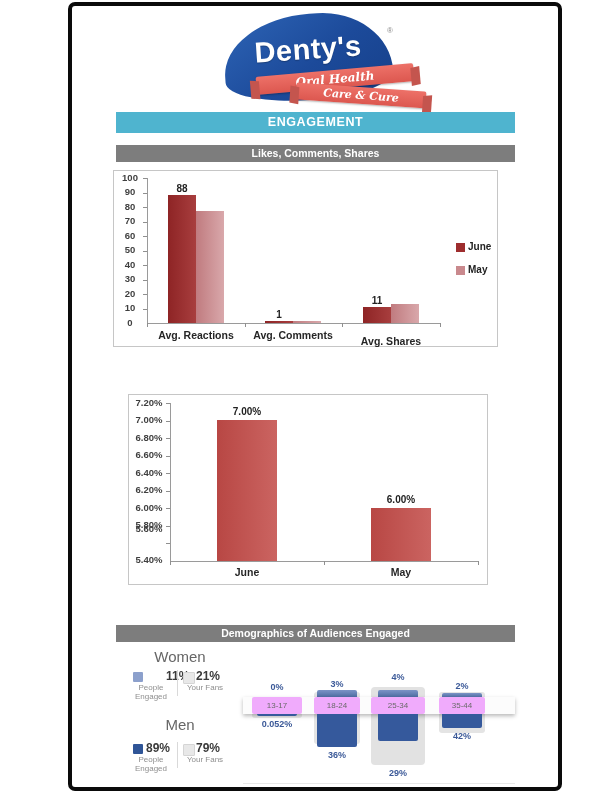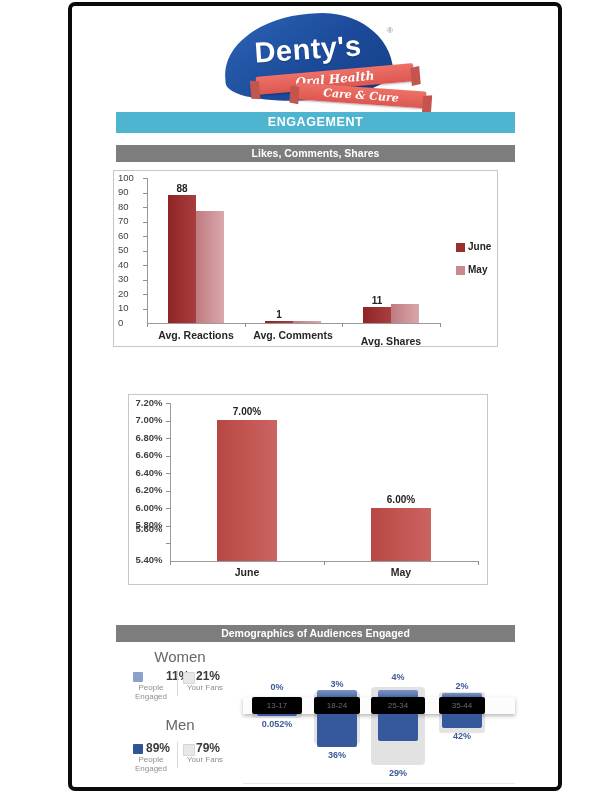--- a/index.html
+++ b/index.html
@@ -24,21 +24,21 @@
           background:#c4554e;z-index:-1;}
   .ribbon:before{left:-6px;transform:skewY(8deg);}
   .ribbon:after{right:-6px;transform:skewY(-8deg);}
   
   .banner-teal{position:absolute;left:116px;top:112px;width:399px;height:21px;background:#4fb4cf;
         color:#fff;font-size:12.5px;font-weight:bold;letter-spacing:.6px;text-align:center;line-height:21px;}
   .banner-gray{position:absolute;left:116px;width:399px;height:17px;background:#7d7d7d;
         color:#fff;font-size:10.5px;font-weight:bold;text-align:center;line-height:17px;}
   
   .chartbox{position:absolute;border:1px solid #c6c6c6;background:#fff;}
-  .yt{position:absolute;font-size:9.5px;font-weight:normal;color:#3f3f3f;text-align:left;width:24px;}
+  .yt{position:absolute;font-size:9.5px;font-weight:bold;color:#3f3f3f;text-align:center;width:24px;}
   .yt2{position:absolute;font-size:9.5px;font-weight:bold;color:#3f3f3f;text-align:center;width:34px;}
   .tick{position:absolute;background:#8f8f8f;}
   .axis{position:absolute;background:#9a9a9a;}
   .bar-june{position:absolute;background:linear-gradient(to right,#8e2425,#a83e3e);}
   .bar-may{position:absolute;background:linear-gradient(to right,#c07b7f,#d9a8ab);}
   .bar-rate{position:absolute;background:linear-gradient(to right,#b84744,#cb6461);}
   .dlabel{position:absolute;font-size:10px;font-weight:bold;color:#222;text-align:center;}
   .xlabel{position:absolute;font-size:10.5px;font-weight:bold;color:#262626;text-align:center;}
   .legend-sq{position:absolute;width:9px;height:9px;}
   .legend-t{position:absolute;font-size:10px;font-weight:bold;color:#222;}
@@ -48,21 +48,21 @@
   .stat-pct{position:absolute;font-size:12px;font-weight:bold;color:#3a3a3a;}
   .stat-sub{position:absolute;font-size:8px;color:#8f8f8f;text-align:center;}
   .vdiv{position:absolute;width:1px;background:#d9d9d9;}
   .graybox{position:absolute;background:#e4e4e4;border-radius:3px;}
   .topbar{position:absolute;background:linear-gradient(to bottom,#7b93c6,#49699f);
           border-radius:2px 2px 0 0;}
   .botbar{position:absolute;background:#35599c;border-radius:0 0 2px 2px;}
   .strip{position:absolute;left:243px;top:697px;width:272px;height:17px;background:#fcfcfc;
          box-shadow:0 2px 4px rgba(0,0,0,.28);}
   .agepill{position:absolute;top:697px;height:17px;line-height:17px;text-align:center;
-           font-size:8px;color:#6a6a6a;background:#000000;border-radius:2px;}
+           font-size:8px;color:#6a6a6a;background:#f0abfc;border-radius:2px;}
   .bluelab{position:absolute;font-size:9px;font-weight:bold;color:#3b5998;text-align:center;}
   .faintline{position:absolute;height:1px;background:#e8e8e8;}
 </style>
 </head>
 <body>
 
 <div class="page">
   <div class="frame"></div>
 
   <div>

